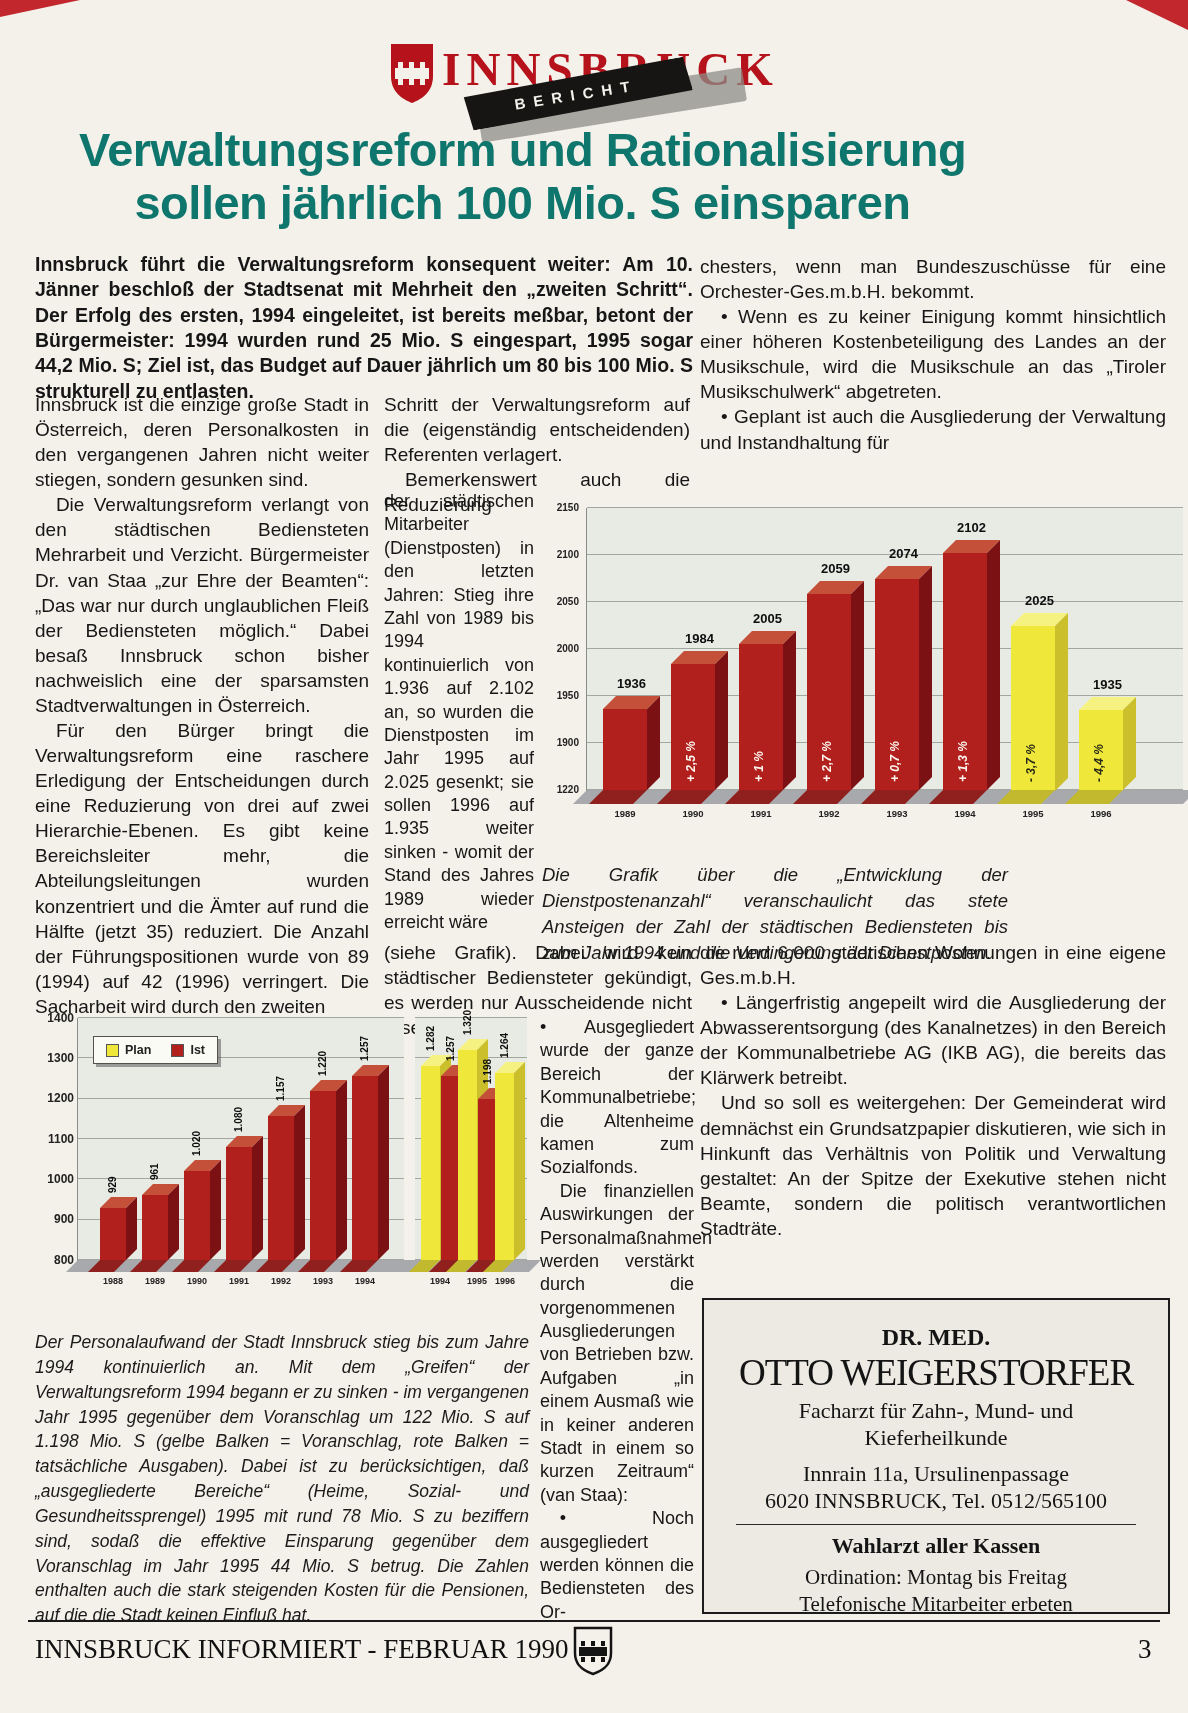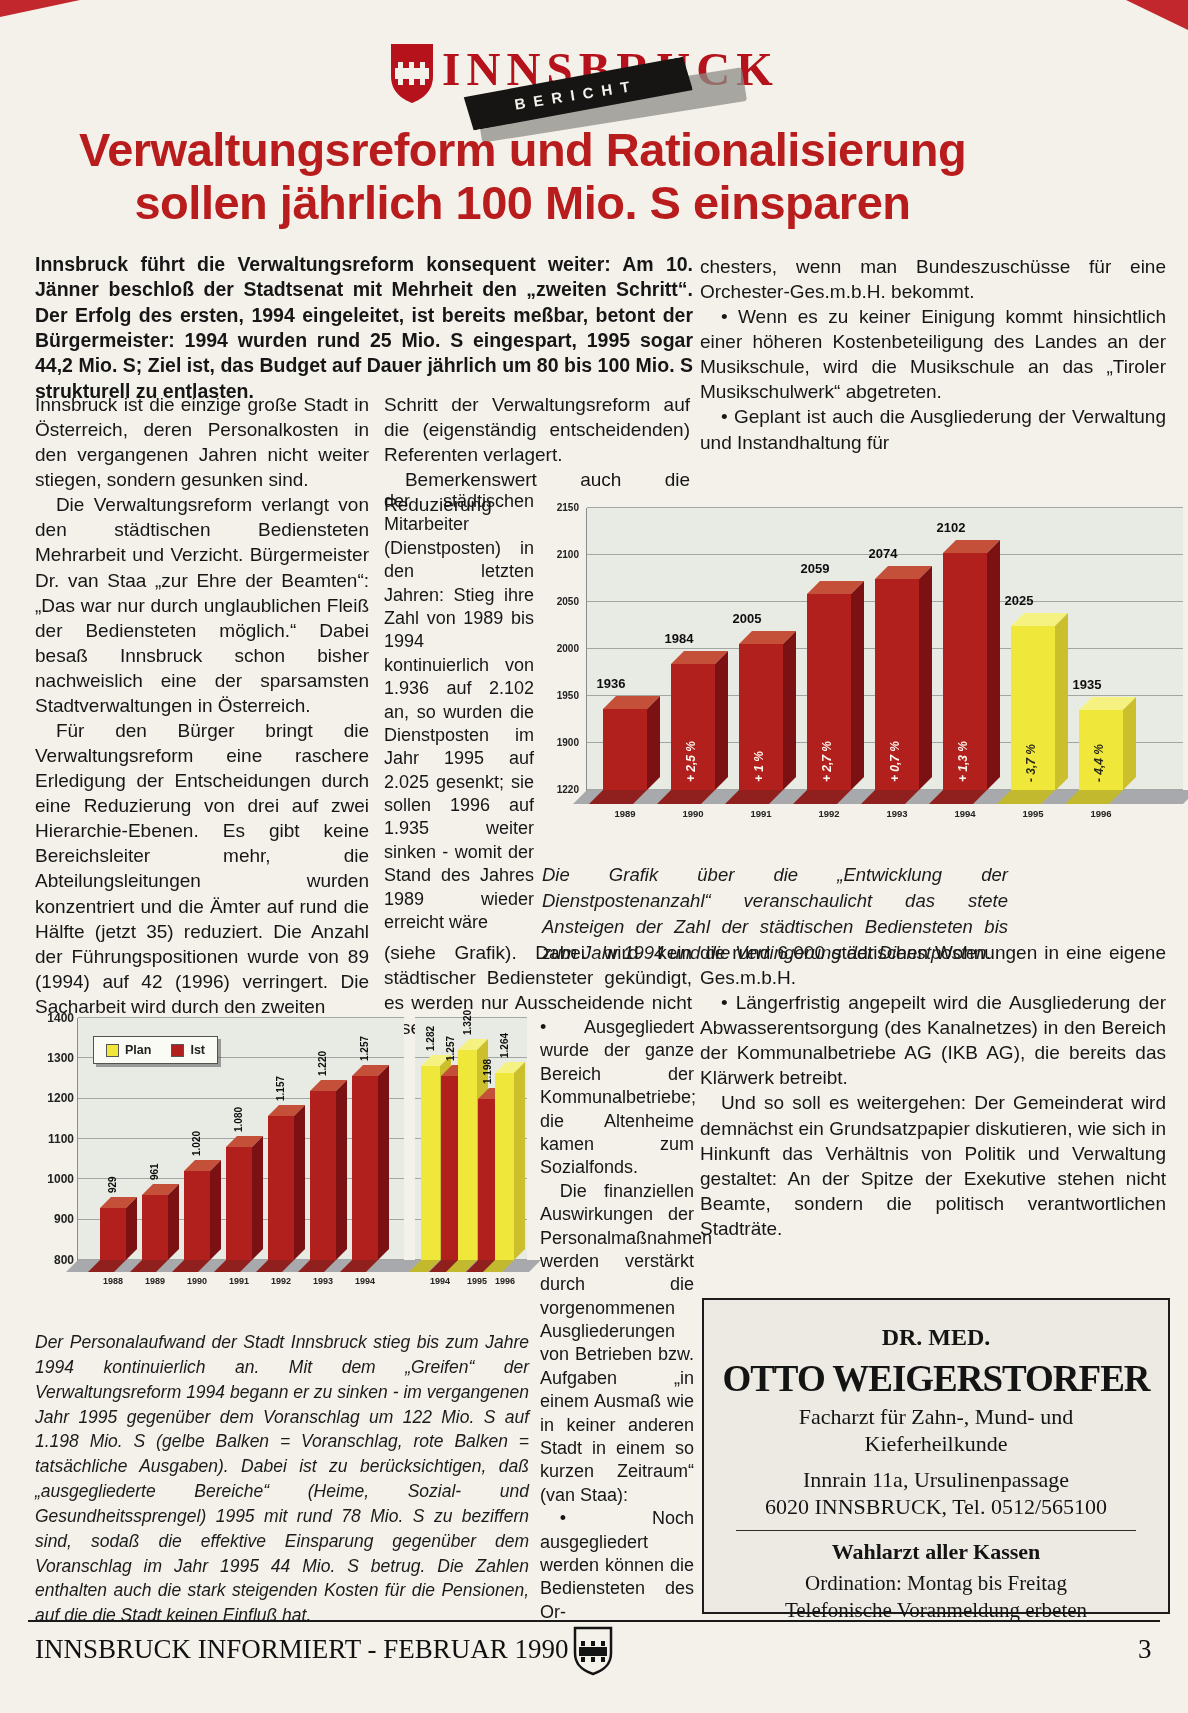--- a/index.html
+++ b/index.html
@@ -14,21 +14,21 @@
   .masthead-title{position:absolute;left:442px;top:42px;font-family:"Liberation Serif",serif;
         font-size:47px;font-weight:600;letter-spacing:.13em;color:#b5121b;white-space:nowrap;}
   .banner-shadow{position:absolute;left:478px;top:88px;width:268px;height:34px;background:#8d8c87;
         transform:rotate(-9deg);opacity:.75;border-radius:3px;}
   .banner{position:absolute;left:460px;top:74px;width:232px;height:40px;background:#171513;
         transform:rotate(-9deg);display:flex;align-items:center;justify-content:center;
         clip-path:polygon(2% 14%,98% 0,100% 86%,4% 100%);}
   .banner span{color:#f4f2ec;font-size:15px;letter-spacing:.55em;font-weight:bold;}
   
   .headline{position:absolute;left:30px;top:124px;width:985px;text-align:center;
-        font-weight:bold;font-size:47px;line-height:1.12;letter-spacing:-.5px;color:#b91c1c;}
+        font-weight:bold;font-size:47px;line-height:1.12;letter-spacing:-.5px;color:#0f766e;}
   
   .textcol{position:absolute;}
   .textcol p{margin:0;text-align:justify;}
   .textcol p + p{text-indent:1.1em;}
   .lead{left:35px;top:252px;width:658px;font-weight:bold;font-size:19.5px;line-height:1.3;}
   .col3a{left:700px;top:254px;width:466px;font-size:19px;line-height:1.32;}
   .col1{left:35px;top:392px;width:334px;font-size:19px;line-height:1.32;}
   .col2a{left:384px;top:392px;width:306px;font-size:19px;line-height:1.32;}
   .col2b{left:384px;top:490px;width:150px;font-size:18px;line-height:1.3;}
   .col2c{left:384px;top:940px;width:308px;font-size:19px;line-height:1.32;}
@@ -45,37 +45,37 @@
   .ytick{position:absolute;right:5px;font-weight:bold;color:#222;}
   .plot{position:absolute;background:#e8eae4;border-left:1px solid #898d89;border-bottom:1px solid #7d817d;}
   .grid{position:absolute;left:0;width:100%;height:1px;background:#a3a7a2;}
   .floor{position:absolute;left:0;top:100%;width:calc(100% + 14px);background:#a7a9ac;
         transform:skewX(-45deg);transform-origin:top left;overflow:hidden;}
   .fpatch{position:absolute;top:0;height:100%;}
   .bar3d{position:absolute;bottom:0;}
   .bface{position:absolute;inset:0;}
   .btop{position:absolute;left:0;width:100%;transform:skewX(-45deg);transform-origin:bottom left;}
   .bside{position:absolute;left:100%;top:0;height:100%;transform:skewY(-45deg);transform-origin:left top;}
-  .vlab{position:absolute;font-weight:bold;font-size:13px;color:#0e0e0e;text-align:left;white-space:nowrap;}
+  .vlab{position:absolute;font-weight:bold;font-size:13px;color:#0e0e0e;text-align:center;white-space:nowrap;}
   .vlab.rot{font-size:10px;transform:rotate(-90deg);transform-origin:0 100%;text-align:left;}
   .plab{position:absolute;font-style:italic;font-weight:bold;font-size:12px;white-space:nowrap;
         transform:rotate(-90deg);transform-origin:0 100%;}
   .catlab{position:absolute;width:40px;text-align:center;font-weight:bold;color:#222;}
   .legend{position:absolute;background:#fbfbf6;border:1px solid #55524c;box-shadow:3px 3px 0 rgba(60,60,60,.45);
         padding:6px 12px;display:flex;gap:20px;align-items:center;z-index:5;}
   .lg-item{display:flex;align-items:center;}
   .lg-swatch{display:inline-block;width:11px;height:11px;border:1px solid #555;margin-right:6px;}
   .lg-label{font-size:12.5px;font-weight:bold;color:#222;}
   
   .adbox{position:absolute;left:702px;top:1298px;width:468px;height:316px;background:#edeae3;
         border:2px solid #1c1c1c;font-family:"Liberation Serif",serif;text-align:center;color:#141414;
         box-sizing:border-box;padding-top:16px;}
   .ad-header{font-size:29px;letter-spacing:3px;}
   .ad-drmed{font-size:24px;font-weight:bold;margin-top:8px;}
-  .ad-name{font-size:37px;font-weight:bold;letter-spacing:-1px;margin-top:6px;}
+  .ad-name{font-size:37px;font-weight:normal;letter-spacing:-1px;margin-top:0;}
   .ad-spec{font-size:22px;line-height:1.22;}
   .ad-spec.first{margin-top:4px;}
   .ad-addr{font-size:22px;line-height:1.25;}
   .ad-addr.first{margin-top:8px;}
   .ad-insurance{font-size:22px;font-weight:bold;margin-top:9px;border-top:1px solid #2a2a2a;
         width:86%;margin-left:auto;margin-right:auto;padding-top:8px;}
   .ad-hours{font-size:21px;line-height:1.28;}
   .ad-hours.first{margin-top:5px;}
   
   .footer-rule{position:absolute;left:28px;top:1620px;width:1132px;height:2px;background:#1a1a1a;}
@@ -385,21 +385,21 @@
 
   <div class="adbox">
     <div class="ad-drmed">DR. MED.</div>
     <div class="ad-name">OTTO WEIGERSTORFER</div>
     <div class="ad-spec first">Facharzt für Zahn-, Mund- und</div>
     <div class="ad-spec">Kieferheilkunde</div>
     <div class="ad-addr first">Innrain 11a, Ursulinenpassage</div>
     <div class="ad-addr">6020 INNSBRUCK, Tel. 0512/565100</div>
     <div class="ad-insurance">Wahlarzt aller Kassen</div>
     <div class="ad-hours first">Ordination: Montag bis Freitag</div>
-    <div class="ad-hours">Telefonische Voranmeldung erbeten</div>
+    <div class="ad-hours">Telefonische Mitarbeiter erbeten</div>
   </div>
 
   <div class="footer-rule"></div>
   <div class="footer-left">INNSBRUCK INFORMIERT - FEBRUAR 1990</div>
   <div class="footer-shield">
     <svg width="42" height="50" viewBox="0 0 42 50">
       <path d="M3 2h36v25c0 13-9 18-18 21-9-3-18-8-18-21Z" fill="#f4f1ea" stroke="#141414" stroke-width="2.5"></path>
       <rect x="7" y="21" width="28" height="9" fill="#141414"></rect>
       <rect x="9" y="15" width="4" height="5" fill="#141414"></rect>
         <rect x="19" y="15" width="4" height="5" fill="#141414"></rect>

